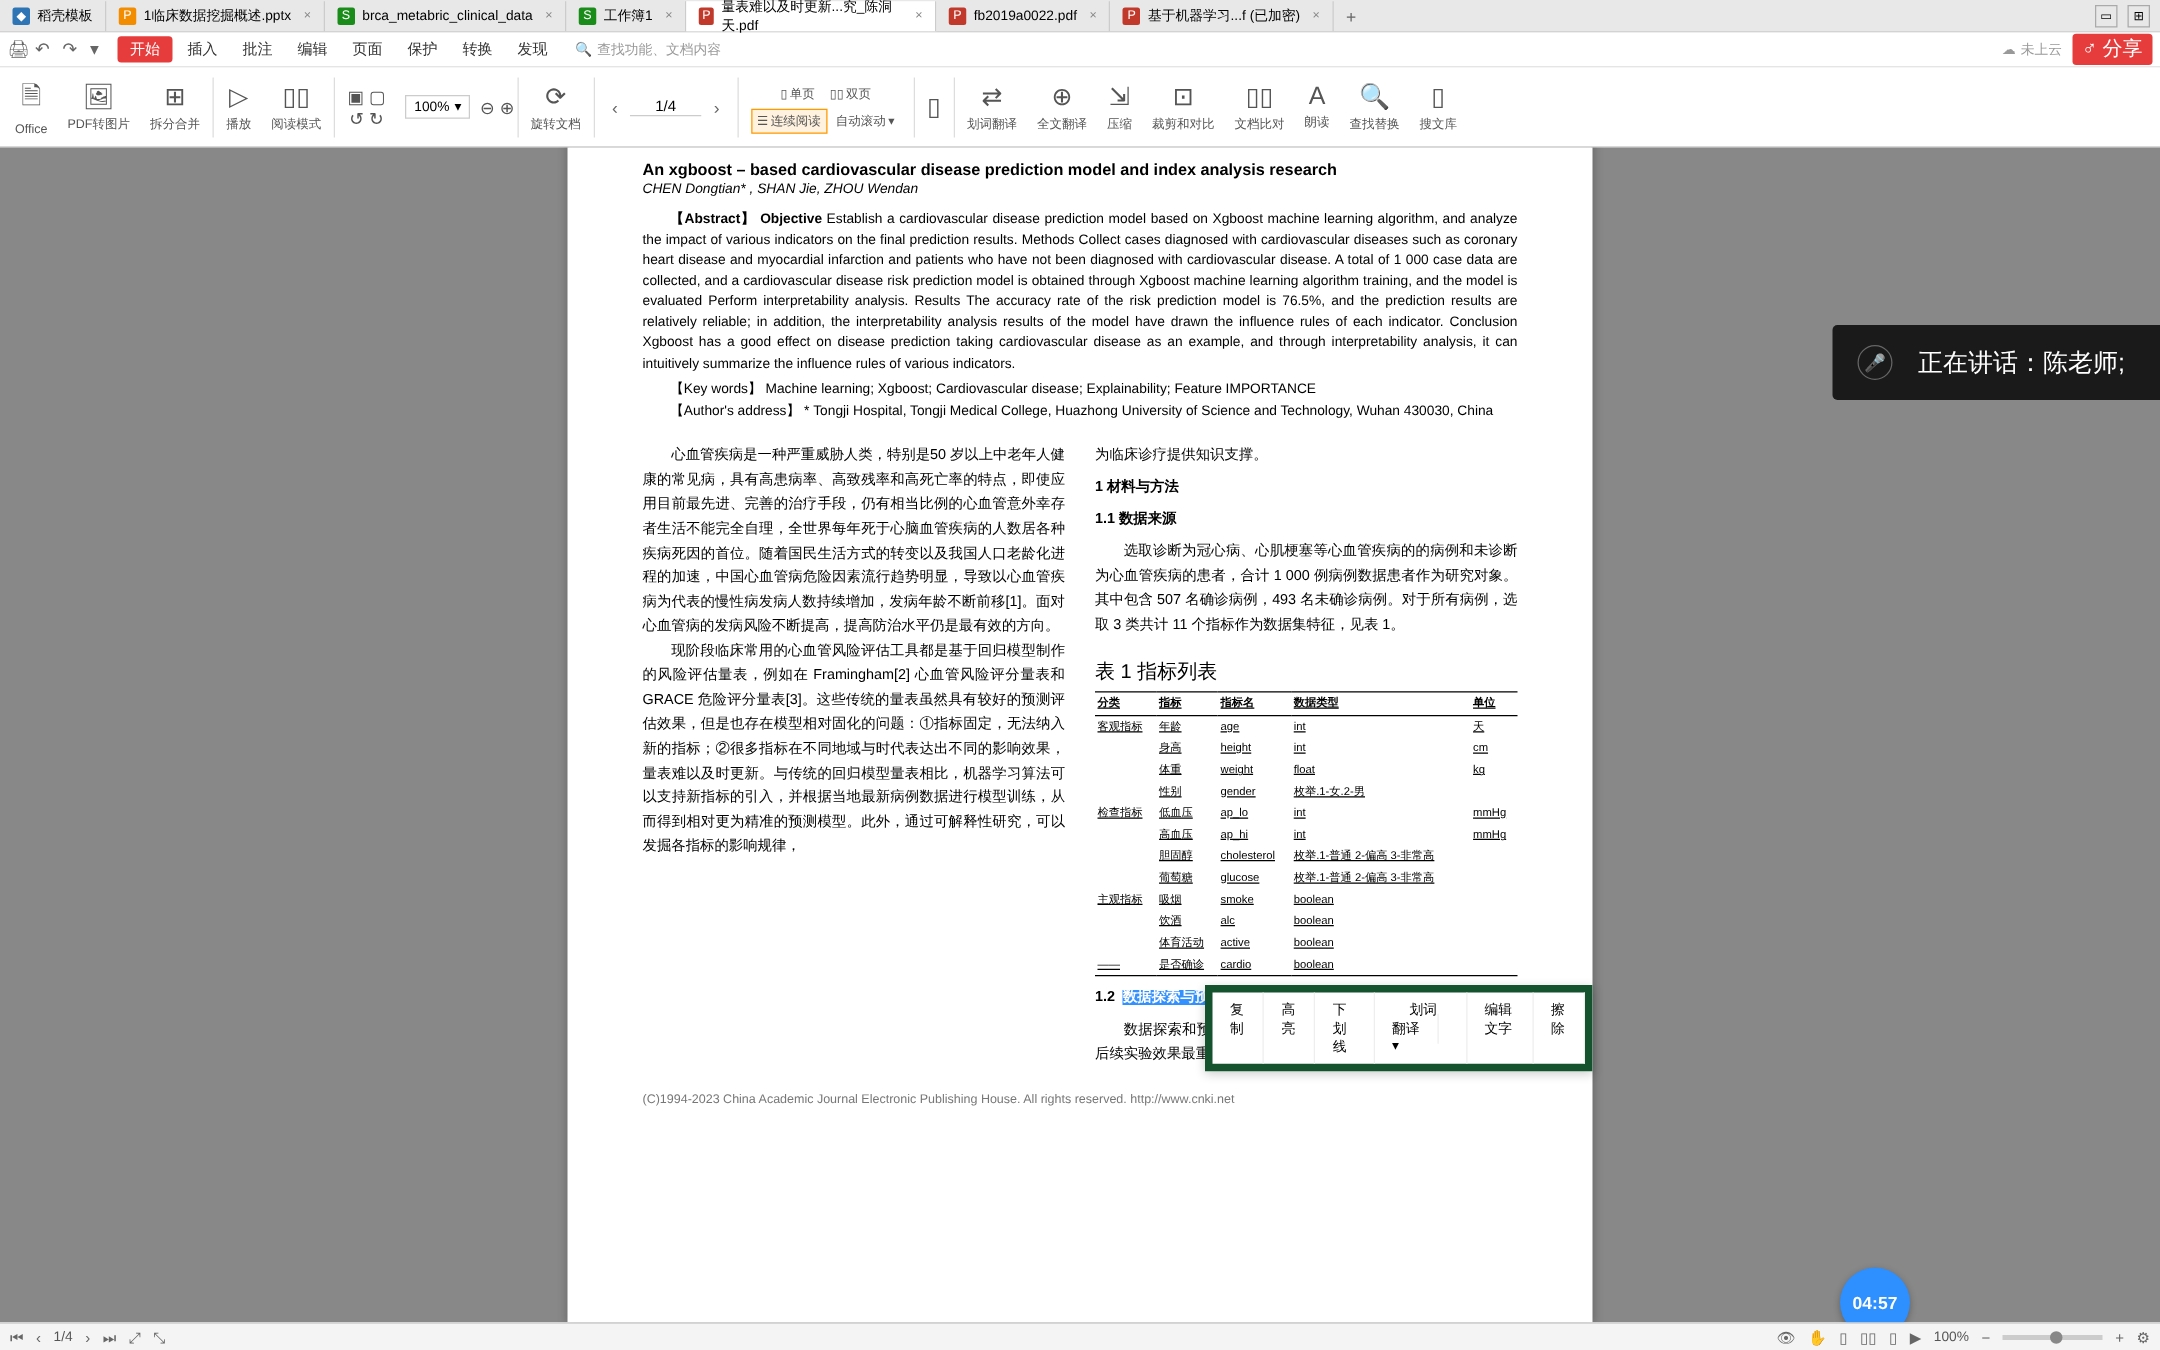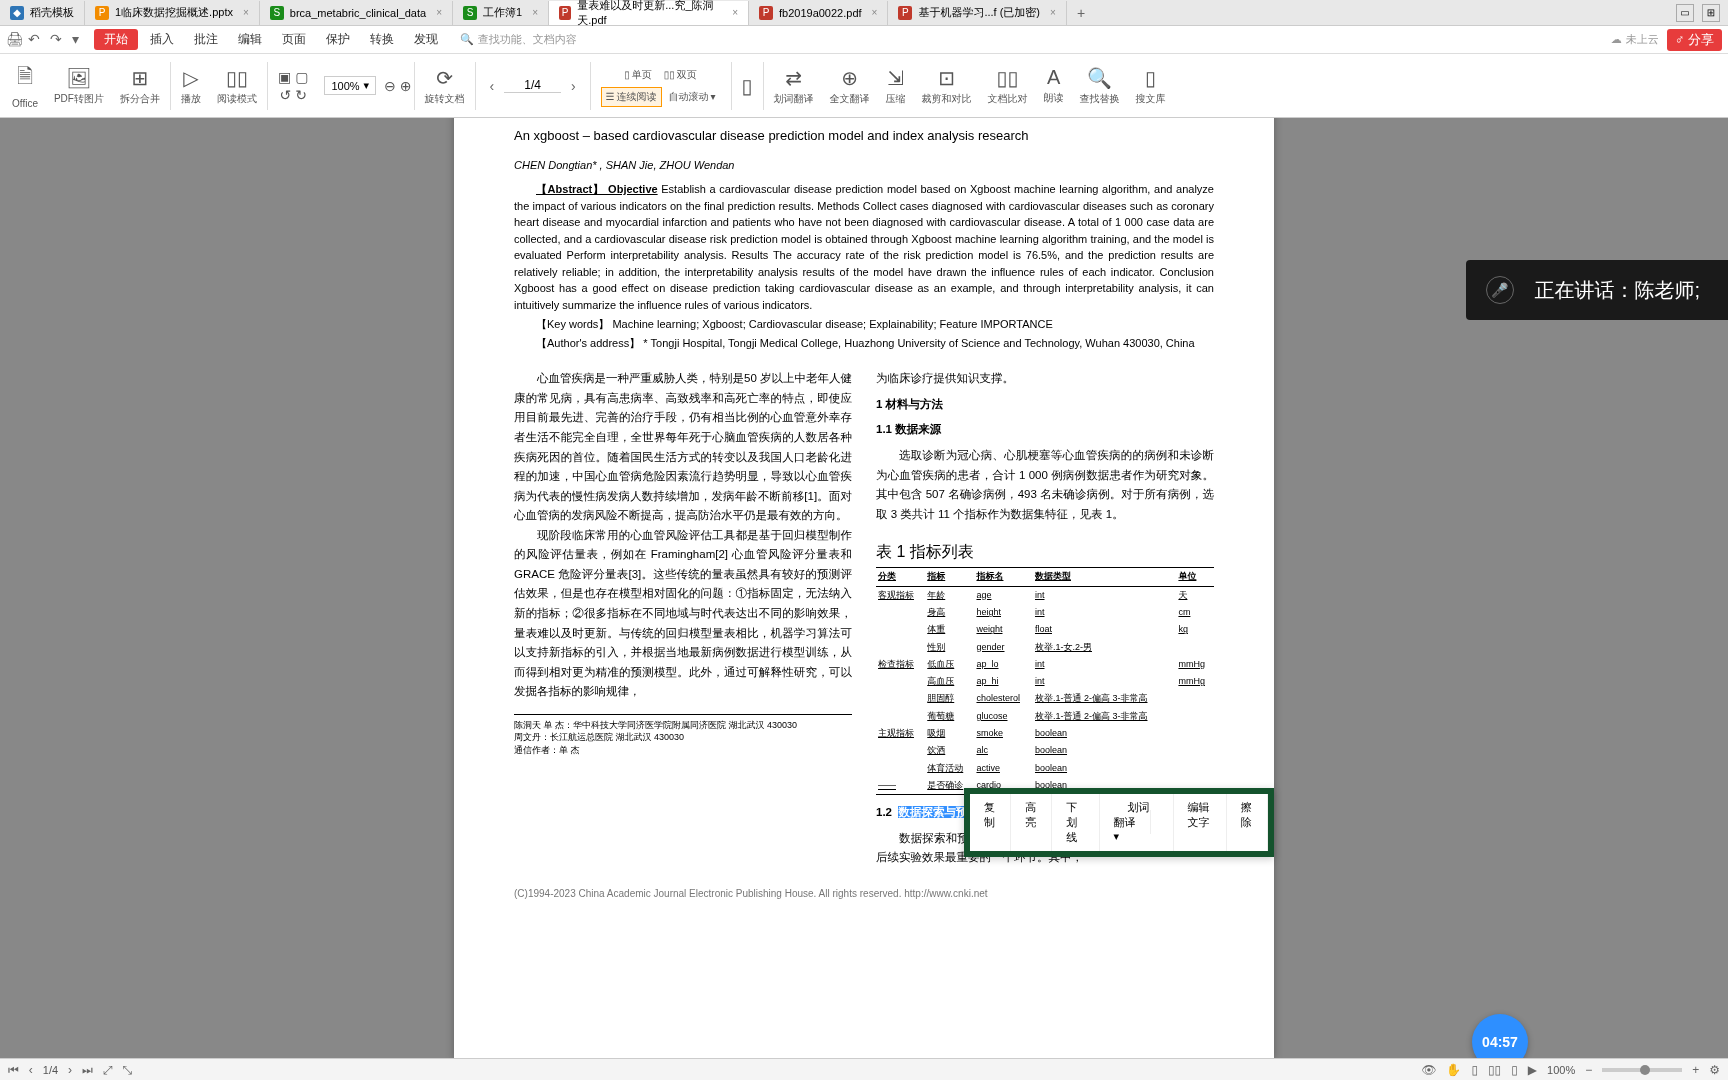--- a/index.html
+++ b/index.html
@@ -17,44 +17,44 @@
 .tab-end { margin-left:auto; padding:0 8px; display:flex; gap:8px; }
 .tab-end span { width:18px; height:18px; border:1px solid #aaa; font-size:10px; display:flex; align-items:center; justify-content:center; }
 
 .menu-bar { height:28px; background:#fff; display:flex; align-items:center; padding:0 6px; gap:4px; border-bottom:1px solid #ddd; }
 .menu-bar .mico { width:18px; height:18px; color:#666; font-size:14px; }
 .menu-bar .pill { background:#e73c3c; color:#fff; padding:2px 10px; border-radius:3px; font-size:12px; }
 .menu-bar .mitem { padding:2px 8px; font-size:12px; color:#333; cursor:pointer; }
 .menu-bar .search { margin-left:10px; color:#999; font-size:11px; display:flex; align-items:center; gap:4px; }
 .menu-bar .right { margin-left:auto; display:flex; align-items:center; gap:8px; }
 .menu-bar .cloud { color:#999; font-size:11px; display:flex; align-items:center; gap:4px; }
-.menu-bar .share { background:#e73c3c; color:#fff; padding:2px 8px; border-radius:3px; font-size:13px; }
+.menu-bar .share { background:#e73c3c; color:#fff; padding:2px 8px; border-radius:3px; font-size:16px; }
 
 .tool-bar { height:64px; background:#fff; display:flex; align-items:center; border-bottom:1px solid #ccc; padding:0 4px; }
 .tgroup { display:flex; flex-direction:column; align-items:center; padding:0 8px; height:100%; justify-content:center; gap:2px; }
 .tgroup .ticon { font-size:20px; color:#555; }
 .tgroup .tlabel { font-size:10px; color:#555; }
 .tsep { width:1px; height:48px; background:#ddd; margin:0 2px; }
 .zoom-sel { border:1px solid #ccc; padding:2px 6px; font-size:11px; display:flex; align-items:center; gap:4px; }
 .tool-inline { display:flex; gap:4px; }
 .tool-inline span { font-size:14px; color:#555; cursor:pointer; }
 .page-nav { display:flex; align-items:center; gap:6px; }
 .page-nav .pn-btn { font-size:14px; color:#666; cursor:pointer; padding:0 4px; }
 .page-nav .pn-ind { border-bottom:1px solid #ccc; padding:0 20px; font-size:12px; }
 .mode-btn { display:flex; align-items:center; gap:2px; padding:2px 4px; font-size:10px; color:#555; border:1px solid transparent; }
 .mode-btn.active { border-color:#f90; background:#fff3e0; }
 .mode-row { display:flex; gap:2px; }
 
 .doc-area { position:absolute; top:118px; bottom:22px; left:0; right:0; background:#888; overflow:hidden; display:flex; justify-content:center; }
 .page { width:820px; background:#fff; margin-top:-10px; padding:20px 60px 30px 60px; font-family:"Times New Roman",SimSun,serif; position:relative; box-shadow:0 2px 8px rgba(0,0,0,0.3); }
 .cn-meta { font-size:11px; color:#333; margin-bottom:20px; }
-.en-title { font-weight:normal; font-size:13px; margin-bottom:16px; }
+.en-title { font-weight:bold; font-size:13px; margin-bottom:2px; }
 .en-auth { font-size:11px; font-style:italic; margin-bottom:10px; }
 .abs { font-size:11px; text-align:justify; line-height:1.5; text-indent:2em; }
-.abs b { font-weight:bold;text-decoration:underline; }
+.abs b { font-weight:bold; }
 .kw { font-size:11px; text-indent:2em; margin-top:4px; }
 .addr { font-size:11px; text-indent:2em; margin-top:4px; line-height:1.4; }
 .two-col { display:flex; gap:24px; margin-top:18px; font-size:11.5px; }
 .col { flex:1; text-align:justify; line-height:1.7; }
 .col p { text-indent:2em; }
 .sec-h { font-weight:bold; margin:6px 0; text-indent:0; }
 .tbl-cap { text-align:left; font-size:16px; margin:14px 0 2px; }
 .data-tbl { width:100%; border-collapse:collapse; font-size:9px;text-decoration:underline; }
 .data-tbl th,.data-tbl td { padding:1px 2px; text-align:left; }
 .data-tbl thead tr { border-top:1px solid #000; border-bottom:1px solid #000; }
@@ -259,25 +259,20 @@
     <div class="en-title">An xgboost – based cardiovascular disease prediction model and index analysis research</div>
     <div class="en-auth">CHEN Dongtian* , SHAN Jie, ZHOU Wendan</div>
     <div class="abs"><b>【Abstract】  Objective</b><span>  Establish a cardiovascular disease prediction model based on Xgboost machine learning algorithm, and analyze the impact of various indicators on the final prediction results. Methods  Collect cases diagnosed with cardiovascular diseases such as coronary heart disease and myocardial infarction and patients who have not been diagnosed with cardiovascular disease. A total of 1 000 case data are collected, and a cardiovascular disease risk prediction model is obtained through Xgboost machine learning algorithm training, and the model is evaluated Perform interpretability analysis. Results  The accuracy rate of the risk prediction model is 76.5%, and the prediction results are relatively reliable; in addition, the interpretability analysis results of the model have drawn the influence rules of each indicator. Conclusion  Xgboost has a good effect on disease prediction taking cardiovascular disease as an example, and through interpretability analysis, it can intuitively summarize the influence rules of various indicators.</span></div>
     <div class="kw">【Key words】  Machine learning; Xgboost; Cardiovascular disease; Explainability; Feature IMPORTANCE</div>
     <div class="addr">【Author's address】  * Tongji Hospital, Tongji Medical College, Huazhong University of Science and Technology, Wuhan 430030, China</div>
 
     <div class="two-col">
       <div class="col">
         <p>心血管疾病是一种严重威胁人类，特别是50 岁以上中老年人健康的常见病，具有高患病率、高致残率和高死亡率的特点，即使应用目前最先进、完善的治疗手段，仍有相当比例的心血管意外幸存者生活不能完全自理，全世界每年死于心脑血管疾病的人数居各种疾病死因的首位。随着国民生活方式的转变以及我国人口老龄化进程的加速，中国心血管病危险因素流行趋势明显，导致以心血管疾病为代表的慢性病发病人数持续增加，发病年龄不断前移[1]。面对心血管病的发病风险不断提高，提高防治水平仍是最有效的方向。</p>
         <p>现阶段临床常用的心血管风险评估工具都是基于回归模型制作的风险评估量表，例如在 Framingham[2] 心血管风险评分量表和 GRACE 危险评分量表[3]。这些传统的量表虽然具有较好的预测评估效果，但是也存在模型相对固化的问题：①指标固定，无法纳入新的指标；②很多指标在不同地域与时代表达出不同的影响效果，量表难以及时更新。与传统的回归模型量表相比，机器学习算法可以支持新指标的引入，并根据当地最新病例数据进行模型训练，从而得到相对更为精准的预测模型。此外，通过可解释性研究，可以发掘各指标的影响规律，</p>
-        <div class="footnote">
-          <div>陈洞天  单  杰：华中科技大学同济医学院附属同济医院  湖北武汉 430030</div>
-          <div>周文丹：长江航运总医院  湖北武汉  430030</div>
-          <div>通信作者：单  杰</div>
-        </div>
       </div>
       <div class="col">
         <p style="text-indent:0">为临床诊疗提供知识支撑。</p>
         <div class="sec-h">1  材料与方法</div>
         <div class="sec-h">1.1  数据来源</div>
         <p>选取诊断为冠心病、心肌梗塞等心血管疾病的的病例和未诊断为心血管疾病的患者，合计 1 000 例病例数据患者作为研究对象。其中包含 507 名确诊病例，493 名未确诊病例。对于所有病例，选取 3 类共计 11 个指标作为数据集特征，见表 1。</p>
         <div class="tbl-cap">表 1  指标列表</div>
         <table class="data-tbl">
           <thead>
               <tr>

